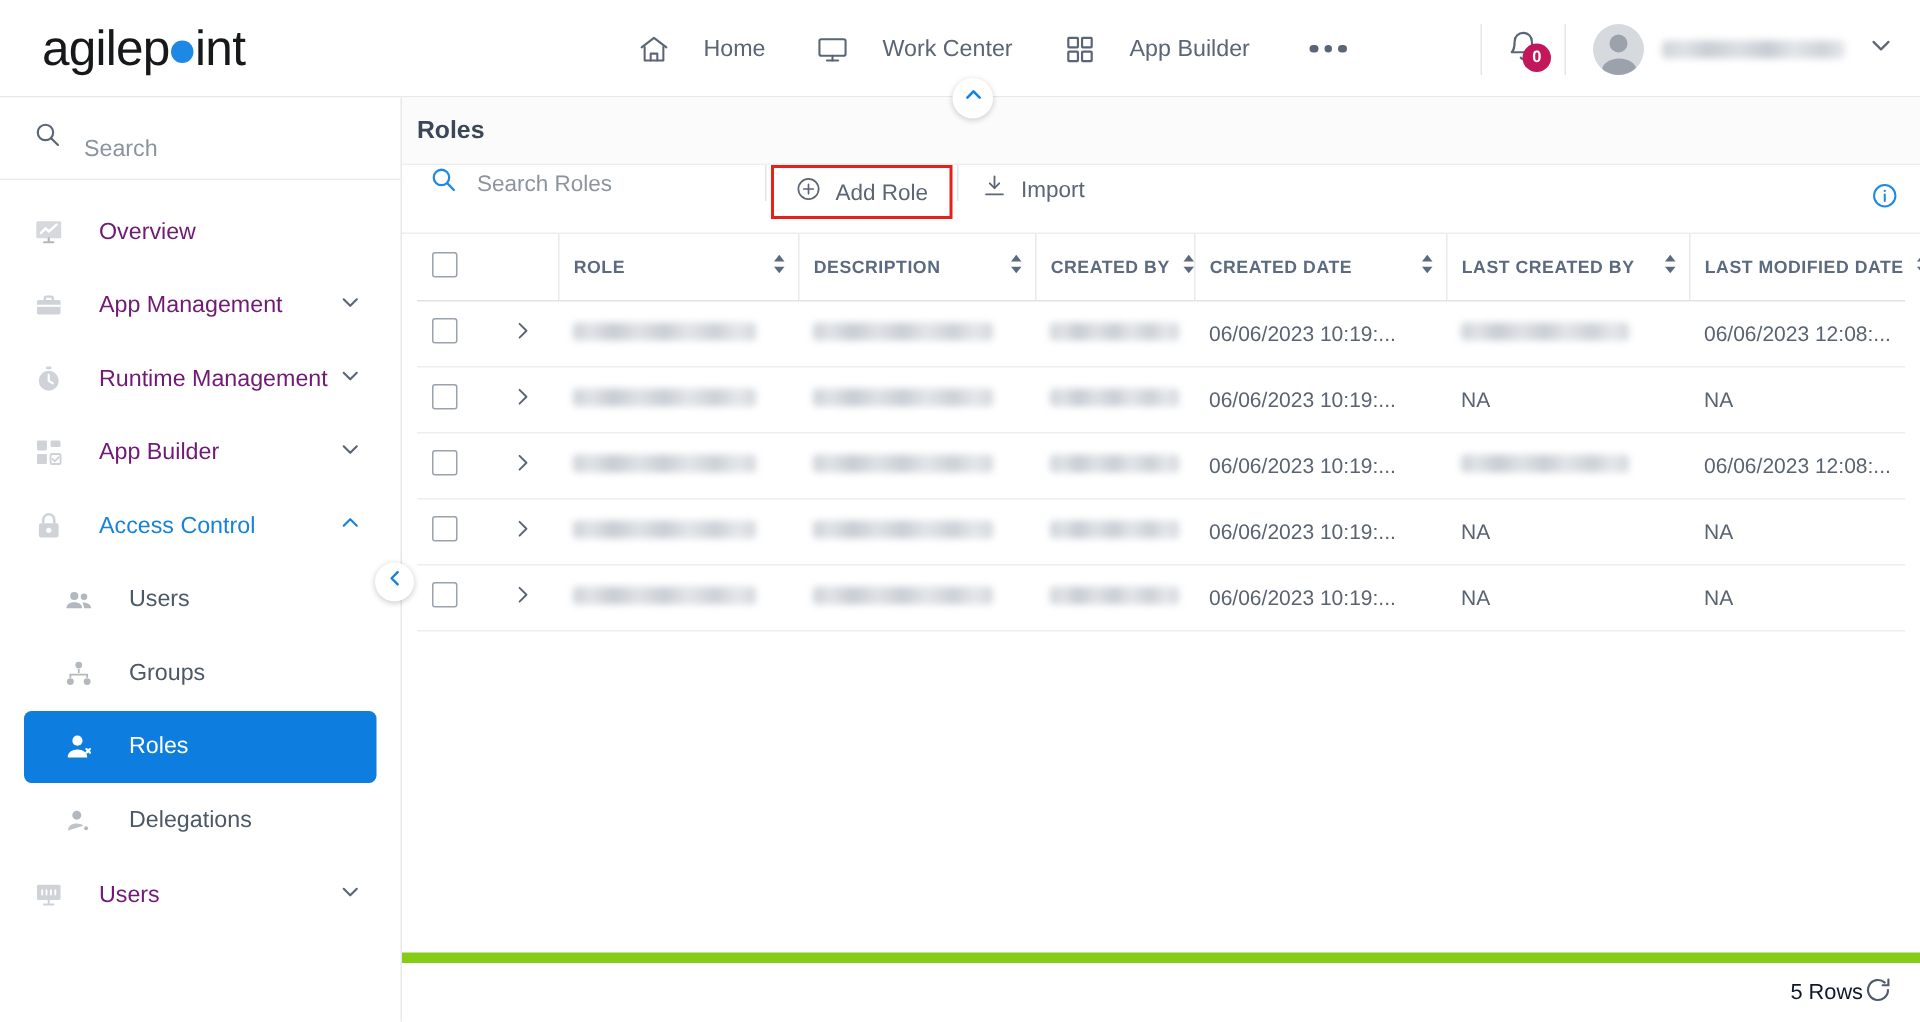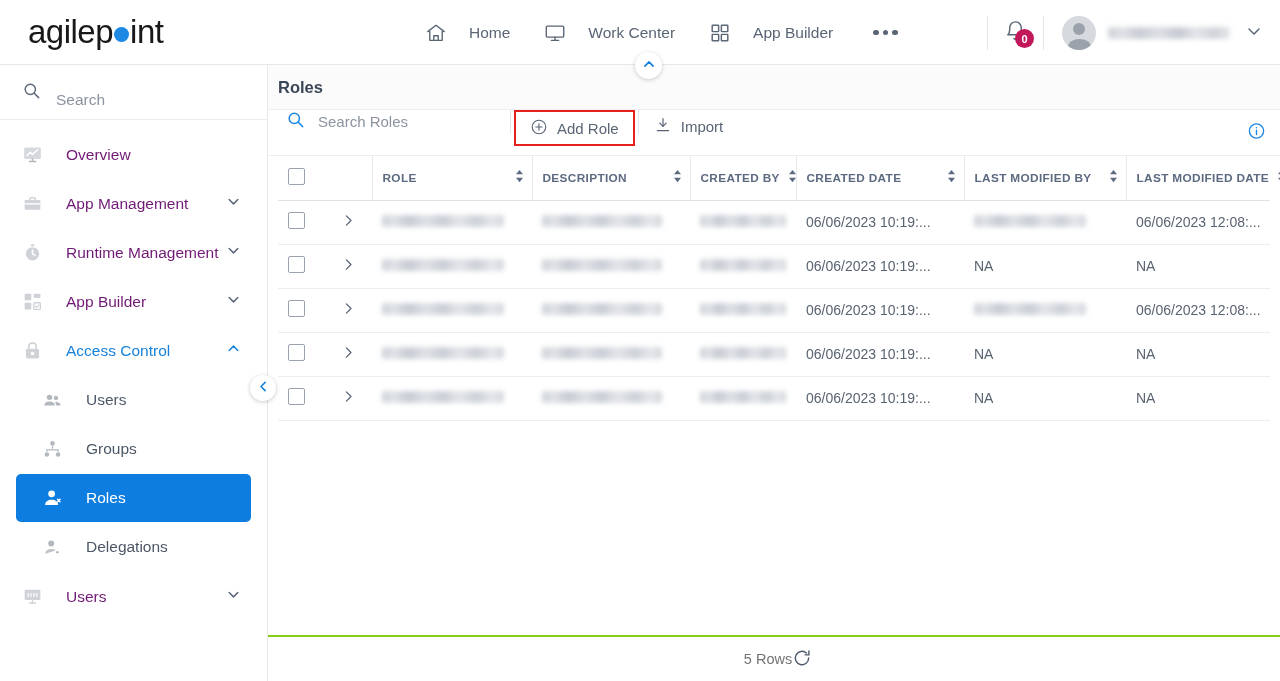--- a/index.html
+++ b/index.html
@@ -221,24 +221,24 @@
   .rowchev { cursor: pointer; }
   .blur {
     display: inline-block; height: 12px; border-radius: 3px;
     filter: blur(2.6px);
     background: linear-gradient(90deg,#cdd1d7 0%,#e0e3e7 10%,#c7ccd3 22%,#dfe2e6 36%,#c9ced5 50%,#e3e5e9 63%,#ccd1d7 78%,#e5e7eb 90%,#d2d6db 100%);
   }
 
   .footer {
     position: absolute; left: 0; bottom: 0;
     width: 1012px; height: 46px;
-    border-top: 2px solid #84cc16;
-    display: flex; align-items: center; justify-content: center;
+    border-top: 7px solid #84cc16;
+    display: flex; align-items: center; justify-content: flex-end;
     padding: 0 18px 0 26px;
-    font-size: 14.5px; color: #737373;
+    font-size: 14.5px; color: #0f172a;
     background: #ffffff;
   }
   .refresh-btn { cursor: pointer; color: #5a6575; }
 </style>
 </head>
 <body>
 
 <div class="topbar">
   <div class="logo">
     <span class="logo-part">agilep</span>
@@ -572,21 +572,21 @@
             <span class="th-inner">
                 <span>CREATED DATE</span>
             <span class="sortico"><svg width="9" height="14" viewBox="0 0 10 16">
                     <path d="M5 1 9 6H1z" fill="#5c6a80"></path>
                     <path d="M5 15 1 10h8z" fill="#5c6a80"></path>
                   </svg></span>
               </span>
           </th>
           <th>
             <span class="th-inner">
-                <span>LAST MODIFIED BY</span>
+                <span>LAST CREATED BY</span>
             <span class="sortico"><svg width="9" height="14" viewBox="0 0 10 16">
                     <path d="M5 1 9 6H1z" fill="#5c6a80"></path>
                     <path d="M5 15 1 10h8z" fill="#5c6a80"></path>
                   </svg></span>
               </span>
           </th>
           <th>
             <span class="th-inner">
                 <span>LAST MODIFIED DATE</span>
             <span class="sortico"><svg width="9" height="14" viewBox="0 0 10 16">

